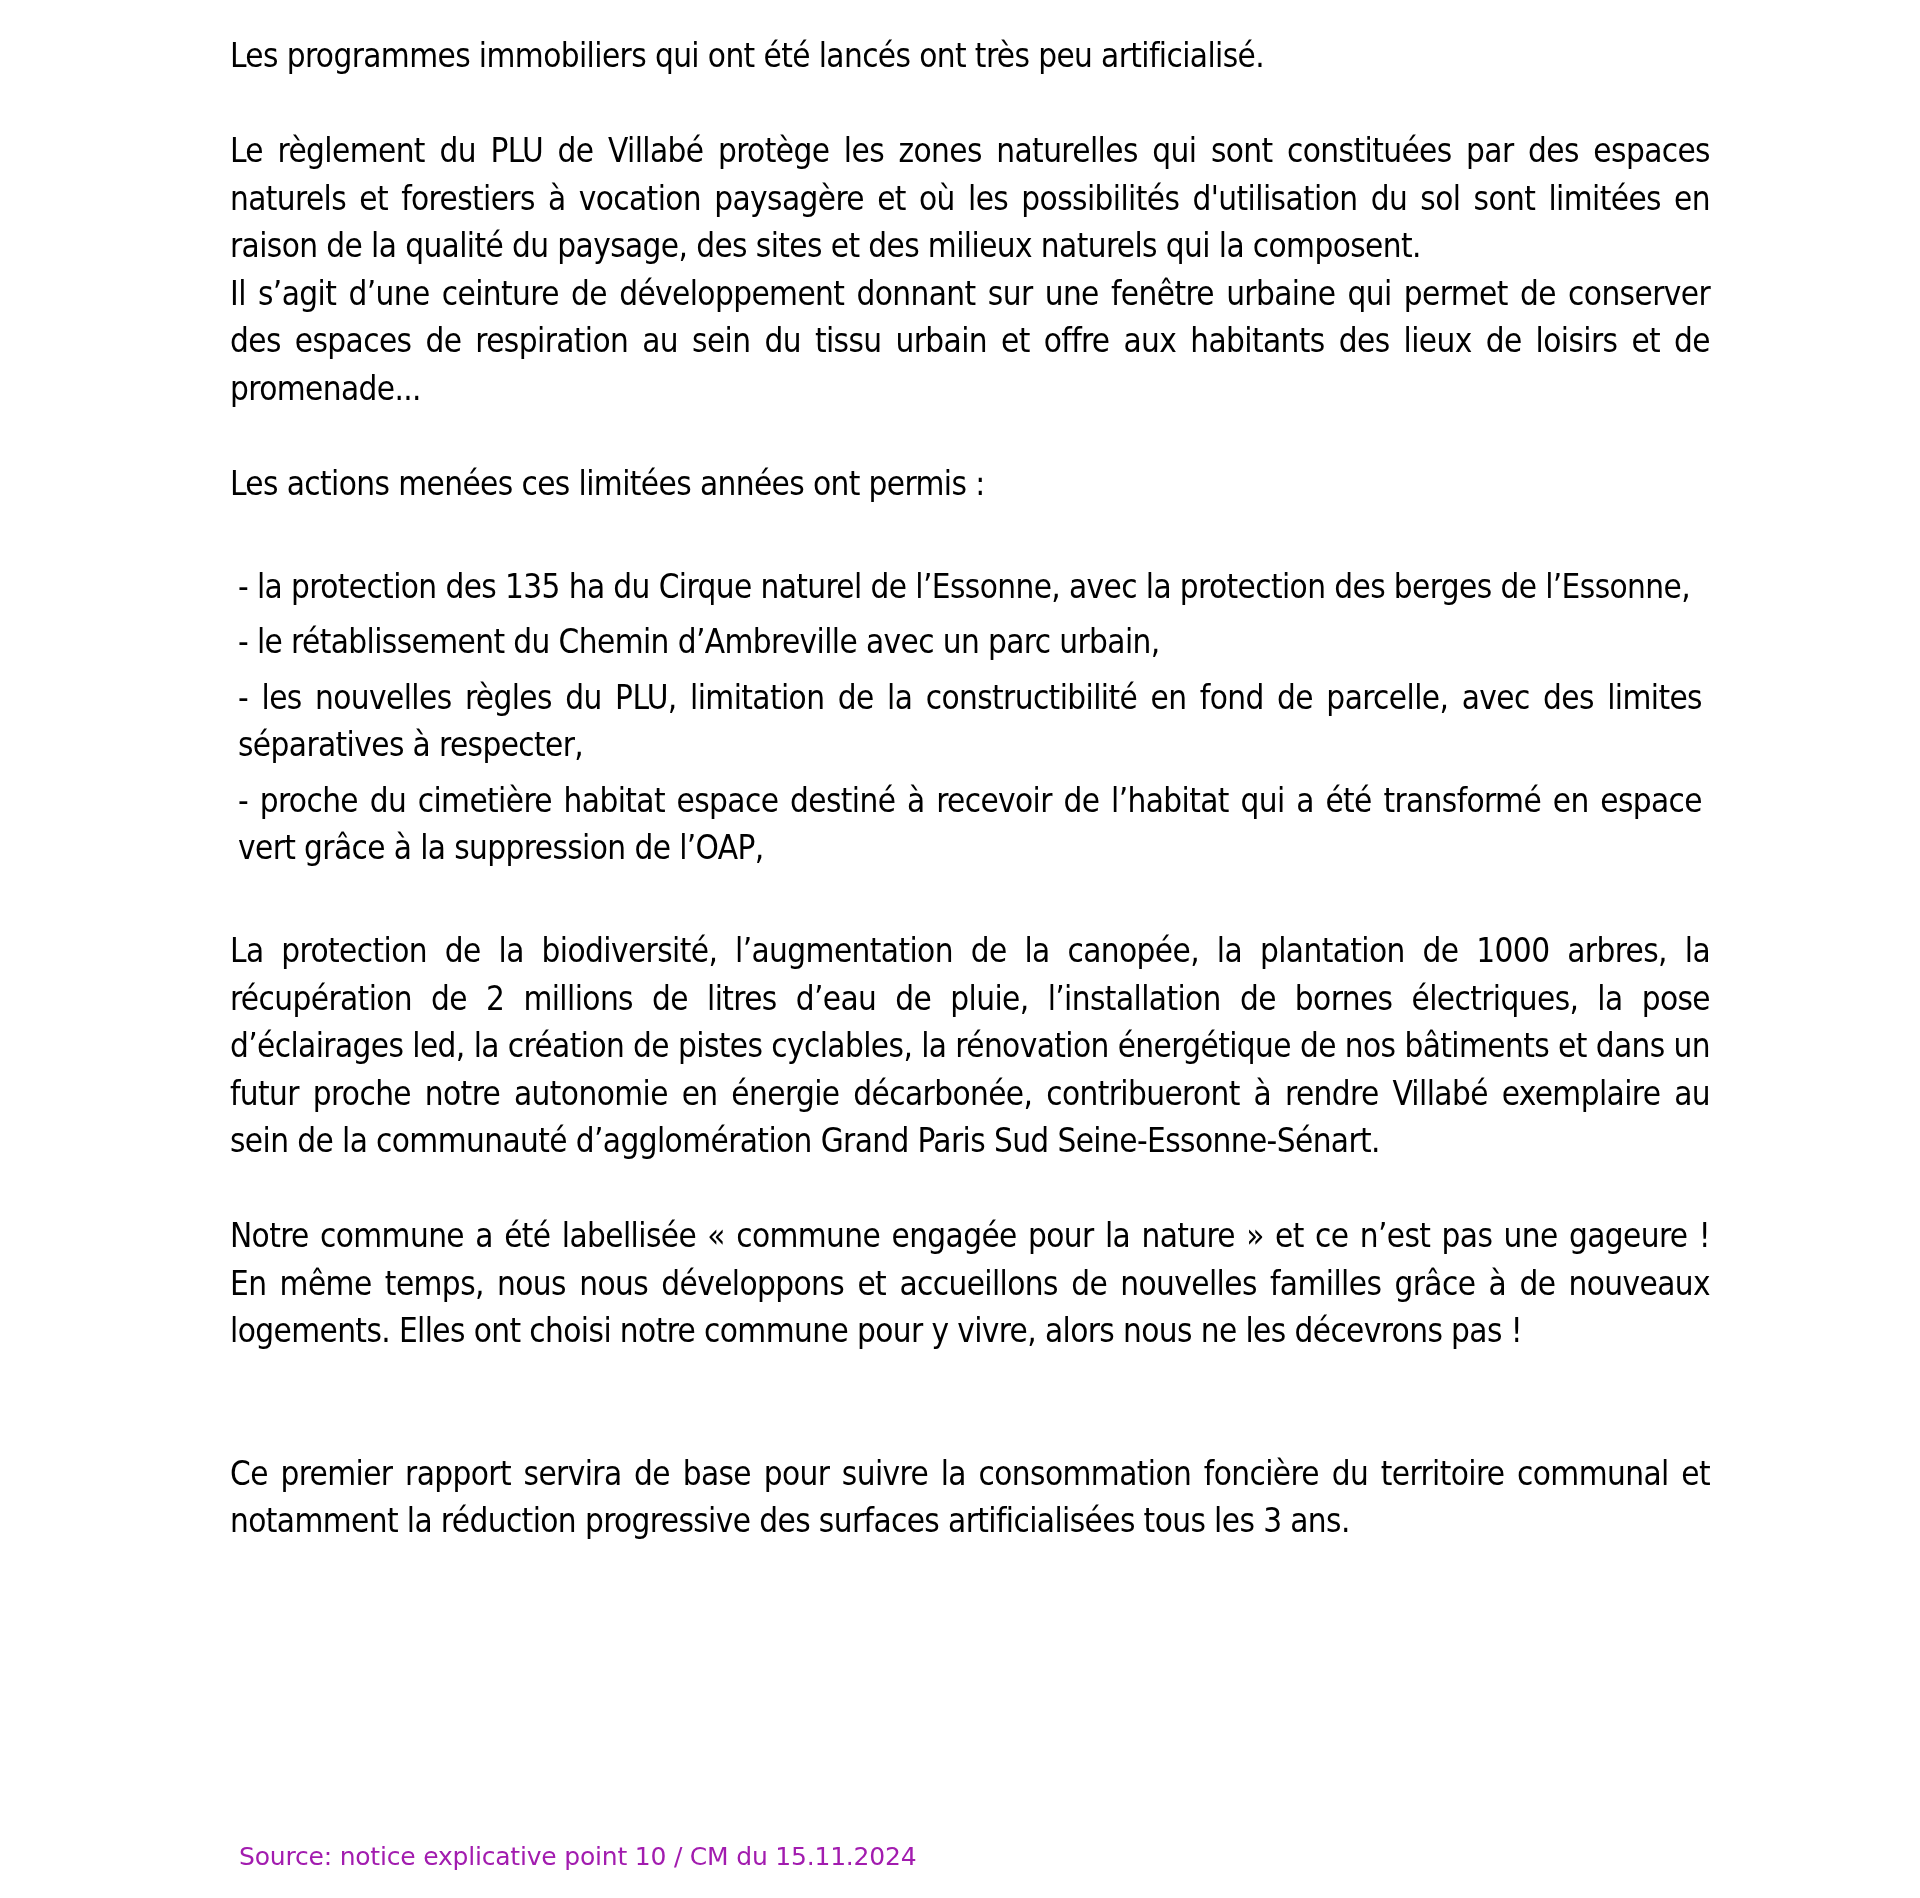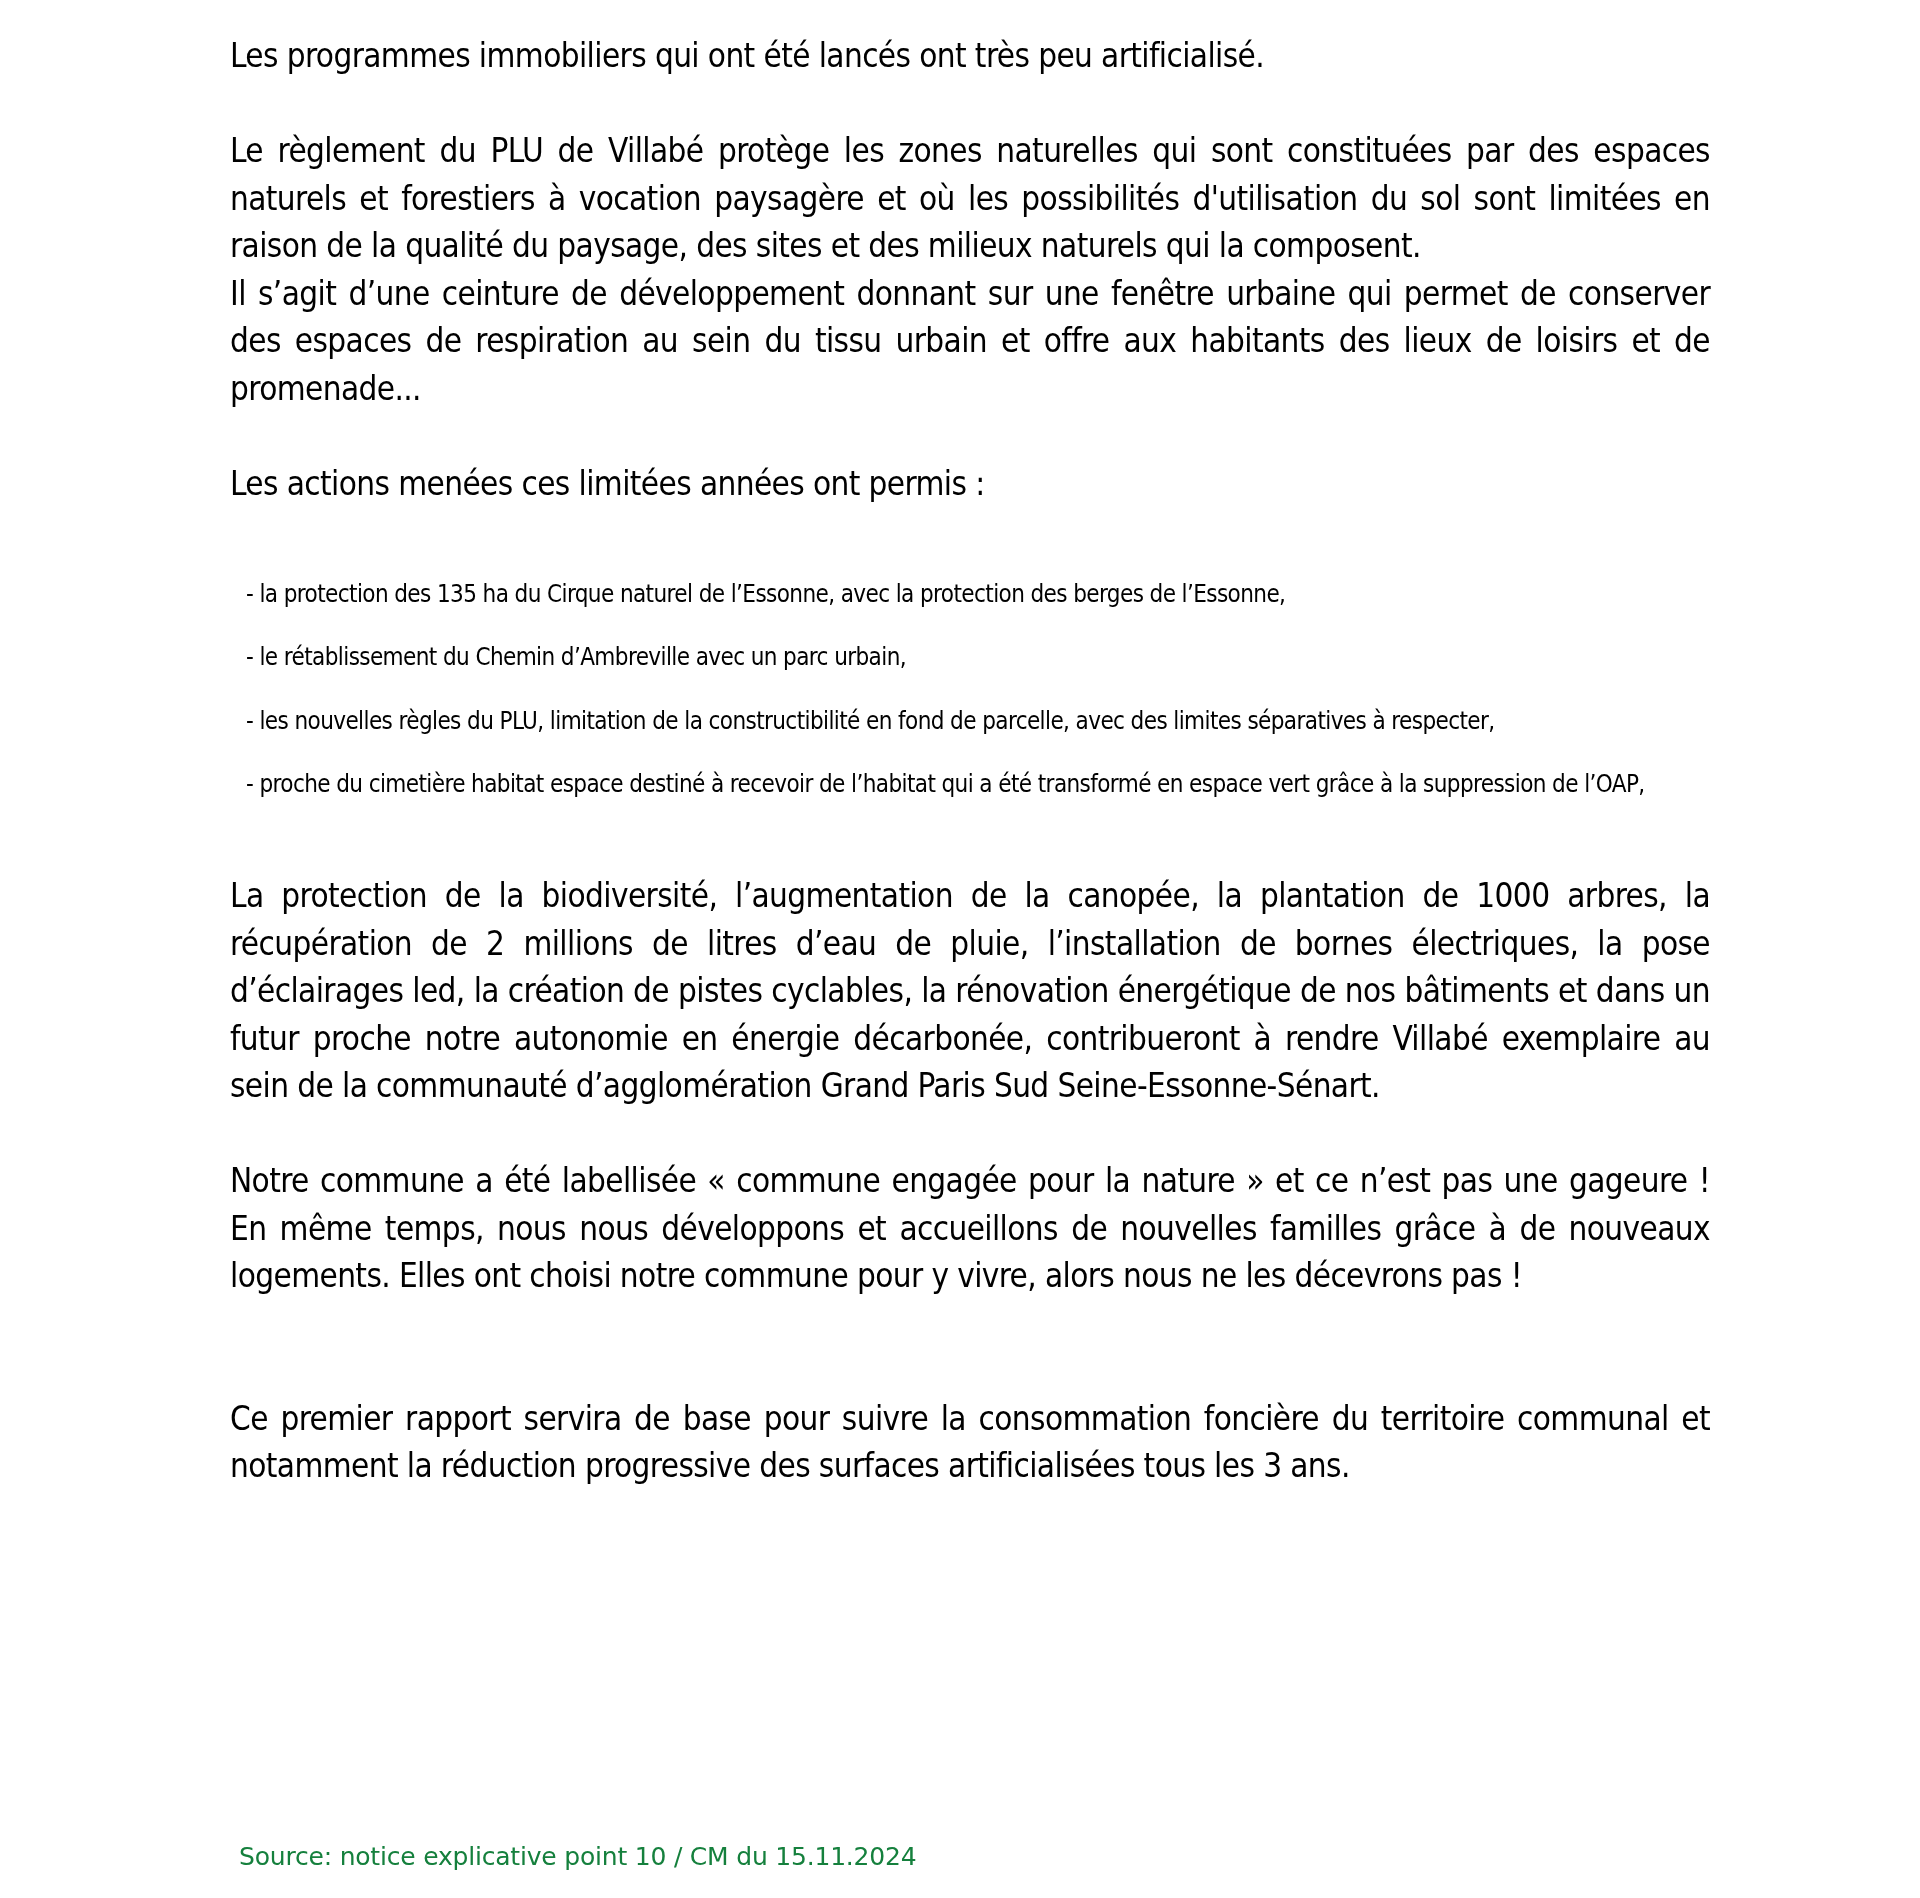--- a/index.html
+++ b/index.html
@@ -26,33 +26,33 @@
       font-size: 33px;
       line-height: 47.5px;
       text-align: justify;
       letter-spacing: -0.6px;
       font-stretch: condensed;
       transform-origin: left top;
     }
     .para.left { text-align: left; }
     .gap { height: 47.5px; }
     .list-item {
-      margin: 16px;
-      font-size: 24px;
+      margin: 8px;
+      font-size: 33px;
       line-height: 47.5px;
       text-align: justify;
       letter-spacing: -0.6px;
     }
     .source {
       position: absolute;
       left: 239px;
       top: 1842px;
       font-family: "DejaVu Sans", "Liberation Sans", sans-serif;
       font-size: 25px;
-      color: #15803d;
+      color: #a21caf;
       letter-spacing: -0.2px;
     }
   </style>
 </head>
 <body>
 
 <div class="page">
   <p class="para left">Les programmes immobiliers qui ont été lancés ont très peu artificialisé.</p>
   <div class="gap"></div>
 

